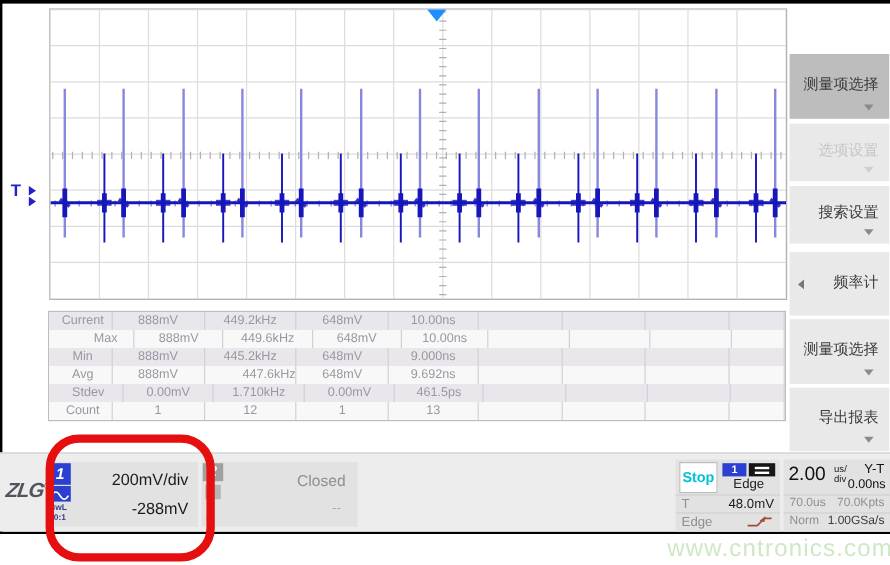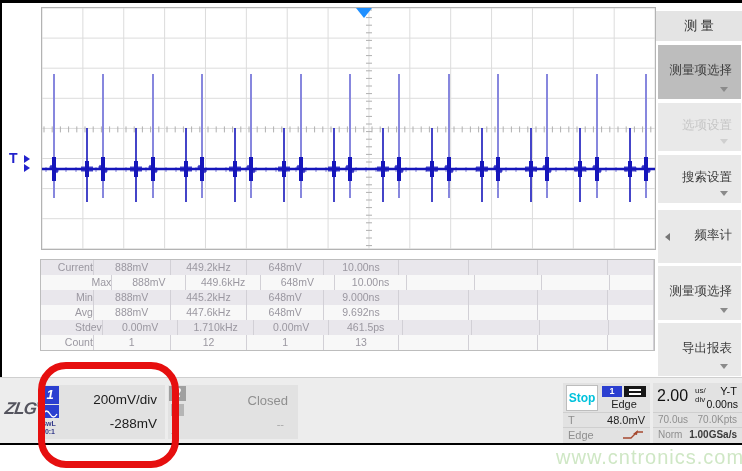--- a/index.html
+++ b/index.html
@@ -34,21 +34,21 @@
   .arrow-left { position:absolute; left:7px; top:50%; transform:translateY(-50%); width:0; height:0;
     border-top:4px solid transparent; border-bottom:4px solid transparent; border-right:5px solid #777; }
 
   
   .mtable { left:40px; top:259px; width:615px; border:1px solid #bdbdbd; font-size:10.5px; color:#9a97a0; }
   .trow { display:flex; height:15px; line-height:15px; }
   .trow.header { height:13px; line-height:13px; background:#efedf1; color:#a39fa8; }
   .trow.shade { background:#e9e7ec; }
   .trow.plain { background:#f8f8f8; }
   .tcell { overflow:hidden; white-space:nowrap; text-align:center; border-right:1px solid #d2d0d6; }
-  .tcell.rowlabel { text-align:right; padding-left:4px; }
+  .tcell.rowlabel { text-align:center; padding-left:4px; }
 
   
   .annotation { left:38px; top:362px; width:141px; height:106px; border:7px solid #e60f0f;
     border-radius:28px; pointer-events:none; z-index:50; }
 
   
   .statusbar { left:0; top:377px; width:742px; height:66px; background:#ededed; border-top:1px solid #cfcfcf; }
   .logo { left:5px; top:21px; font-size:17px; font-weight:bold; font-style:italic; color:#54545e;
     transform:skewX(-8deg); letter-spacing:-1px; }
   .logo sup { font-size:8px; }
@@ -75,21 +75,21 @@
   .auto { position:absolute; left:39px; top:15px; width:44px; text-align:center; font-size:11px; color:#222; }
   .trow2 { position:absolute; left:0; width:100%; border-top:1px solid #cfcfcf; height:15px; font-size:11px; }
   .tl { position:absolute; left:5px; top:1px; color:#8f8f8f; }
   .tv { position:absolute; right:5px; top:1px; color:#1c1c1c; }
   .timepanel { left:653px; top:5px; width:89px; height:60px; }
   .tscale { position:absolute; left:4px; top:4px; font-size:16px; color:#111; }
   .tunits { position:absolute; left:42px; top:3px; font-size:8px; line-height:9px; color:#222; }
   .yt { position:absolute; right:5px; top:2px; font-size:11px; color:#111; }
   .delay { position:absolute; right:4px; top:15px; font-size:10.5px; color:#111; }
   .gr { color:#8f8f8f !important; }
-  .dk { color:#3a3a3a !important;font-weight:bold; }
+  .dk { color:#3a3a3a !important; }
   .watermark { left:556px; top:446px; font-size:20px; color:#cfe7c5; letter-spacing:1px; }
   .f10 { font-size:10px; }
 </style>
 </head>
 <body>
 
 <div class="screen">
   <div class="abs black-top"></div>
   <div class="abs black-left"></div>
   <div class="abs black-bottom"></div>
@@ -381,21 +381,20 @@
   </div>
   <div class="abs trig-triangle"></div>
   <div class="abs t-marker">
     <span>T</span>
     <span class="arrows">
       <span class="tri-right" style="display:block"></span>
       <span class="tri-right" style="display:block"></span>
     </span>
   </div>
 
-  <div class="abs sidebar-title">测 量</div>
   <div id="sidebar-items">
       <div class="abs side-btn selected" style="top: 45px; height: 54px;">
         <span class="lbl">测量项选择</span>
         <div class="arrow-down"></div>
       </div>
       <div class="abs side-btn disabled" style="top: 103px; height: 48px;">
         <span class="lbl">选项设置</span>
         <div class="arrow-down"></div>
       </div>
       <div class="abs side-btn " style="top: 155px; height: 48px;">
@@ -446,21 +445,21 @@
         <div class="tcell" style="width: 77px;">648mV</div>
         <div class="tcell" style="width: 75px;">9.000ns</div>
         <div class="tcell" style="width: 70px;"></div>
         <div class="tcell" style="width: 70px;"></div>
         <div class="tcell" style="width: 70px;"></div>
         <div class="tcell" style="width: 46px;"></div>
       </div>
       <div class="trow plain">
         <div class="tcell rowlabel" style="width: 53px;">Avg</div>
         <div class="tcell" style="width: 77px;">888mV</div>
-        <div class="tcell" style="width: 77px;">447.6kHz</div>
+        <div class="tcell" style="width: 77px; text-align: right;">447.6kHz</div>
         <div class="tcell" style="width: 77px;">648mV</div>
         <div class="tcell" style="width: 75px;">9.692ns</div>
         <div class="tcell" style="width: 70px;"></div>
         <div class="tcell" style="width: 70px;"></div>
         <div class="tcell" style="width: 70px;"></div>
         <div class="tcell" style="width: 46px;"></div>
       </div>
       <div class="trow shade">
         <div class="tcell rowlabel" style="width: 63px;">Stdev</div>
         <div class="tcell" style="width: 77px;">0.00mV</div>

